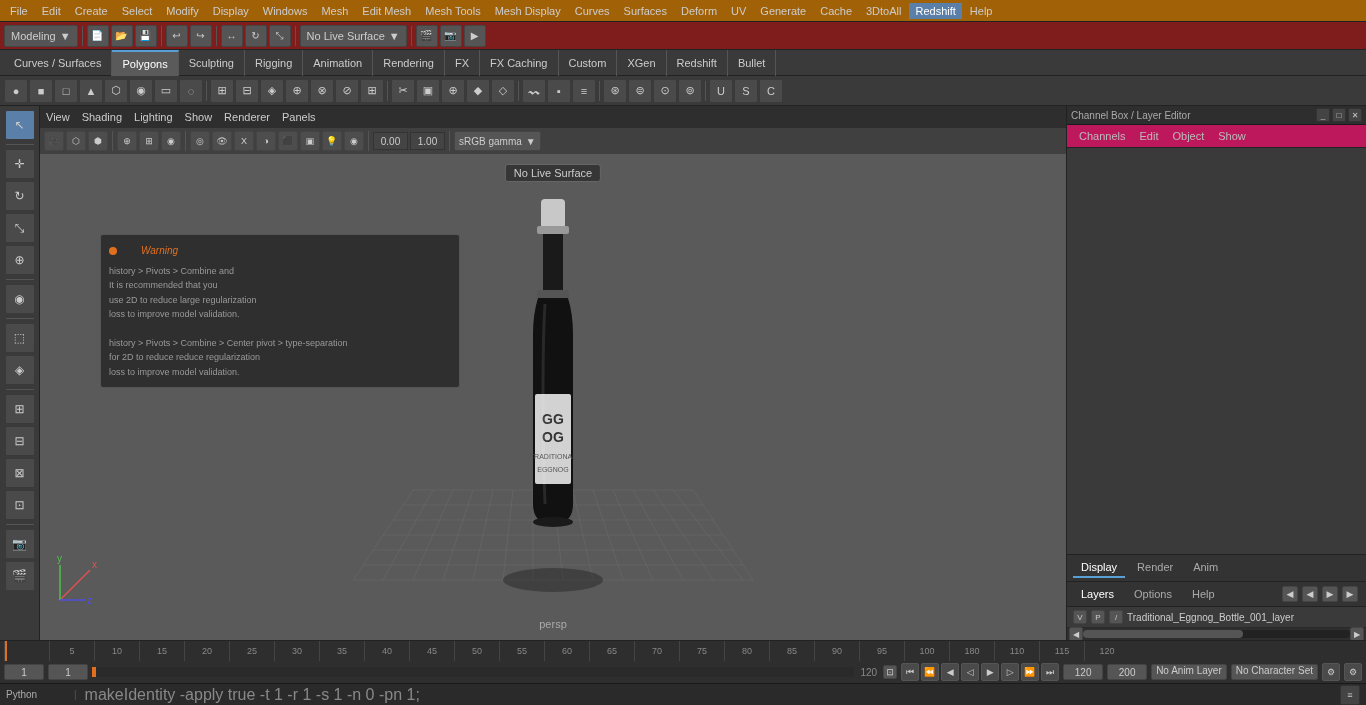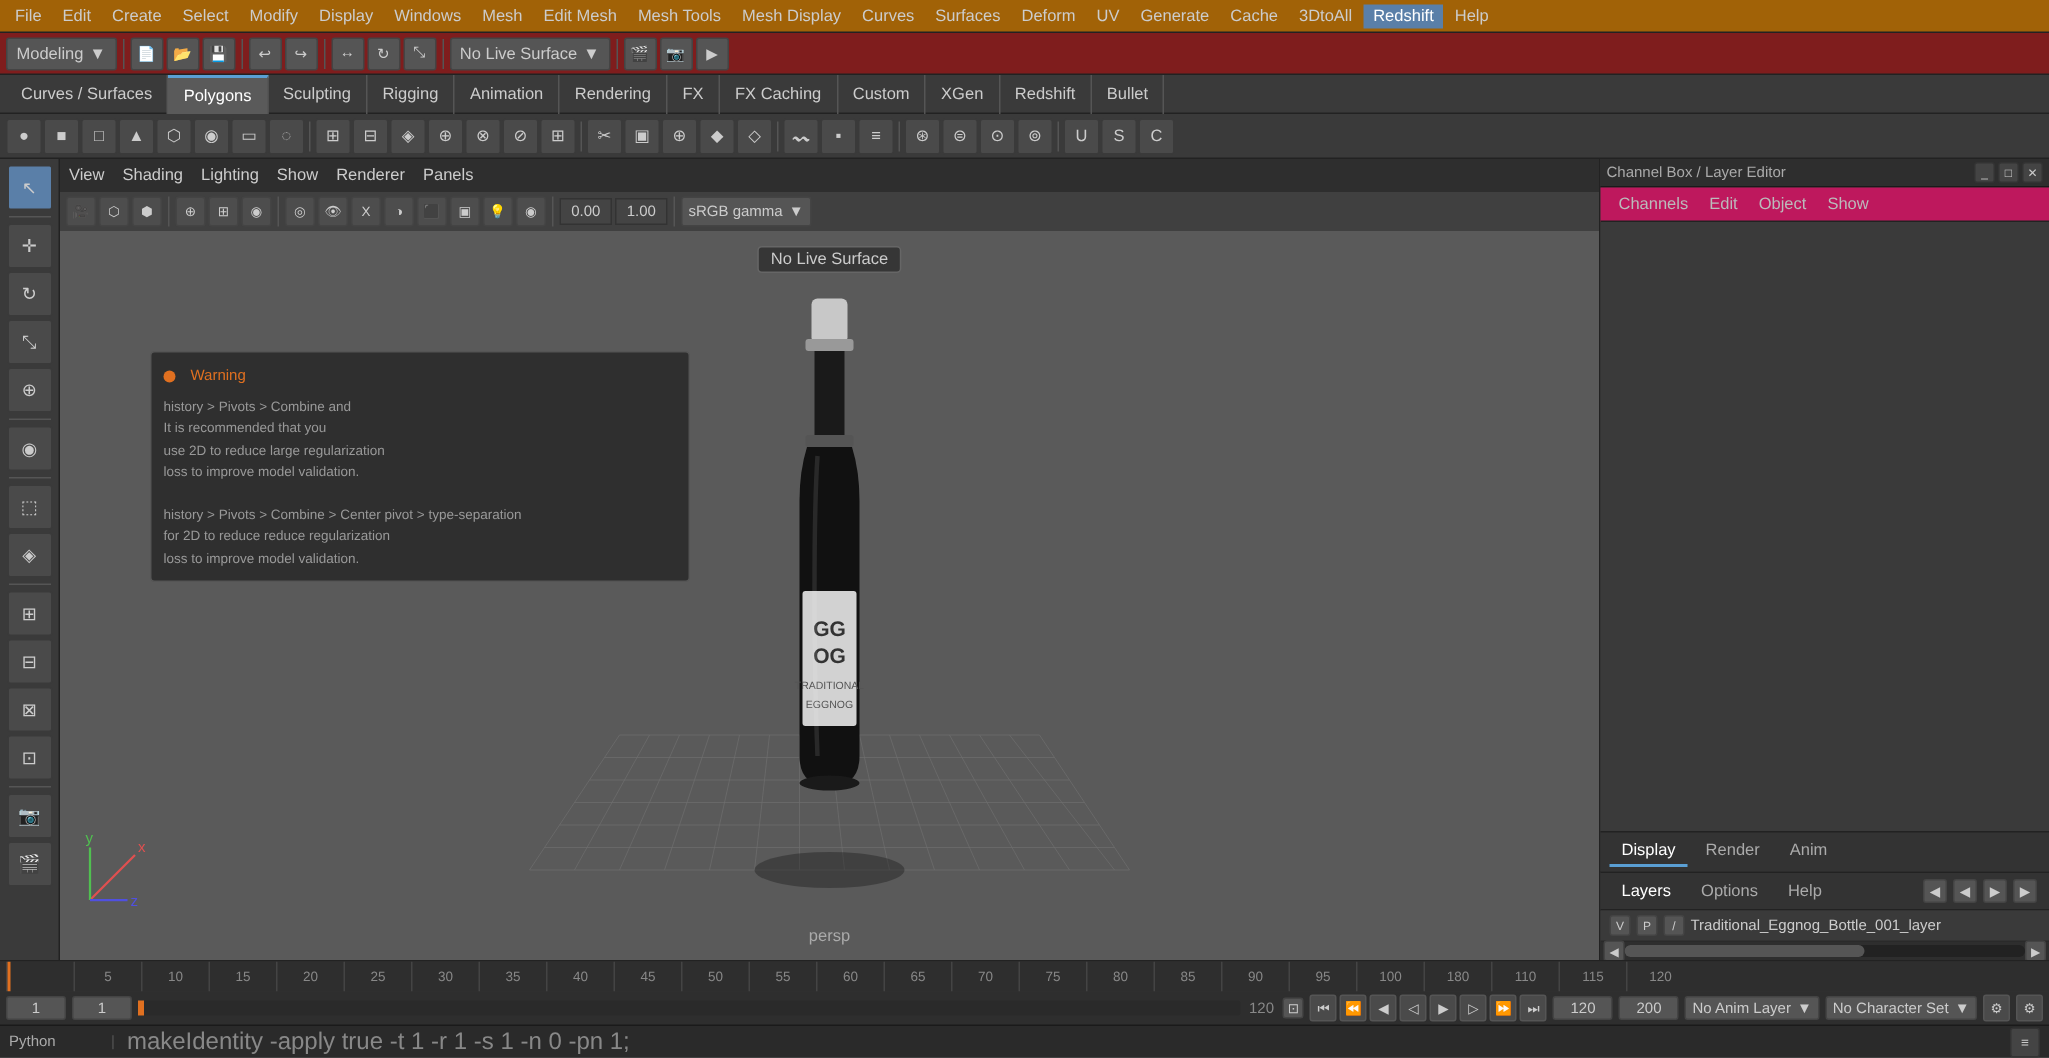--- a/index.html
+++ b/index.html
@@ -237,22 +237,23 @@
       border: 1px solid #555;
       border-radius: 3px;
       padding: 8px;
       font-size: 10px;
       color: #bbb;
       line-height: 1.5;
     }
     .notification-header {
       display: flex;
       align-items: center;
-      gap: 10px;
+      gap: 24px;
       margin-bottom: 6px;
+      font-style: italic;
     }
     .notif-dot {
       width: 8px;
       height: 8px;
       background: #e07020;
       border-radius: 50%;
     }
 
     
     .right-panel {
@@ -490,20 +491,21 @@
       background: #555;
       border: 1px solid #444;
       border-radius: 2px;
       padding: 0 4px;
       color: #ccc;
       font-size: 10px;
       cursor: pointer;
       display: flex;
       align-items: center;
       gap: 4px;
+      flex-direction: column;
     }
 
     
     .layers-scrollbar {
       height: 12px;
       background: #2e2e2e;
       display: flex;
       align-items: center;
       padding: 0 2px;
     }

